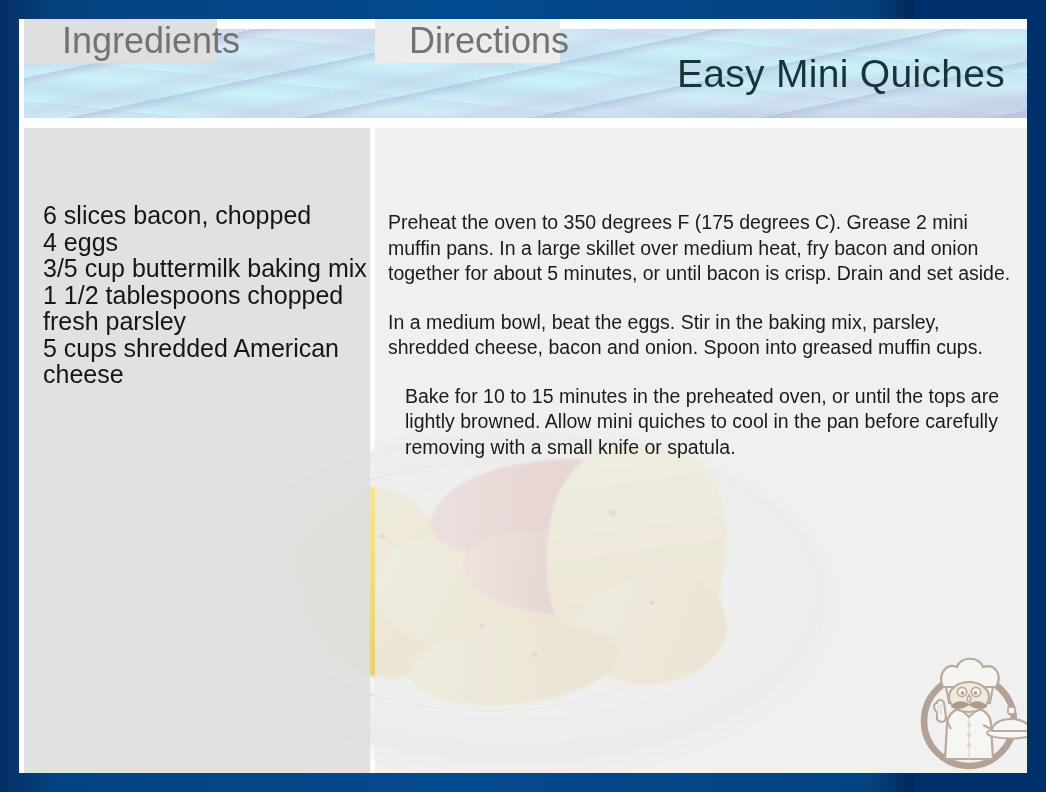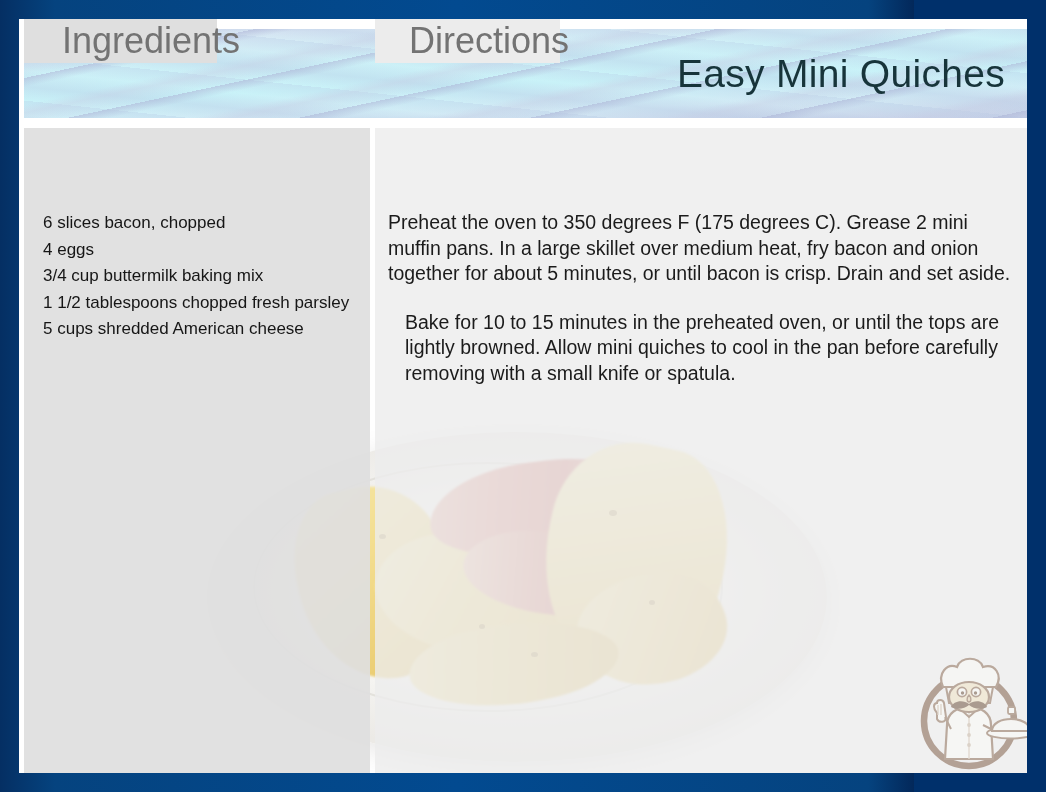--- a/index.html
+++ b/index.html
@@ -214,23 +214,23 @@
     top: 50%;
     transform: translateY(-50%);
     font-size: 36px;
     color: #737373;
     margin-left: 20px;
   }
   #directions-tab .tab-label { left: 14px; }
   #ingredients-list {
     position: absolute;
     left: 19px;
-    top: 82px;
+    top: 74px;
     width: 325px;
-    font-size: 17px;
+    font-size: 25px;
     line-height: 26.5px;
     color: #161616;
   }
   #directions-body {
     position: absolute;
     left: 13px;
     top: 82px;
     width: 632px;
     font-size: 19.5px;
     line-height: 25.5px;
@@ -275,29 +275,30 @@
       <div class="speck" style="left:300px;top:210px;width:6px;height:5px;"></div>
       <div class="speck" style="left:430px;top:96px;width:8px;height:6px;"></div>
       <div class="speck" style="left:352px;top:238px;width:7px;height:5px;"></div>
       <div class="speck" style="left:470px;top:186px;width:6px;height:5px;"></div>
     </div>
 
     <div id="ingredients-panel">
       <div id="ingredients-list">
         <div>6 slices bacon, chopped</div>
         <div>4 eggs</div>
-        <div>3/4 cup buttermilk baking mix</div>
+        <div>3/5 cup buttermilk baking mix</div>
         <div>1 1/2 tablespoons chopped fresh parsley</div>
         <div>5 cups shredded American cheese</div>
       </div>
     </div>
 
     <div id="directions-panel">
       <div id="directions-body">
         <p>Preheat the oven to 350 degrees F (175 degrees C). Grease 2 mini muffin pans. In a large skillet over medium heat, fry bacon and onion together for about 5 minutes, or until bacon is crisp. Drain and set aside.</p>
+        <p>In a medium bowl, beat the eggs. Stir in the baking mix, parsley, shredded cheese, bacon and onion. Spoon into greased muffin cups.</p>
         <p>Bake for 10 to 15 minutes in the preheated oven, or until the tops are lightly browned. Allow mini quiches to cool in the pan before carefully removing with a small knife or spatula.</p>
       </div>
     </div>
 
     <div class="tab" id="ingredients-tab">
       <span class="tab-label">Ingredients</span>
     </div>
     <div class="tab" id="directions-tab">
       <span class="tab-label">Directions</span>
     </div>

